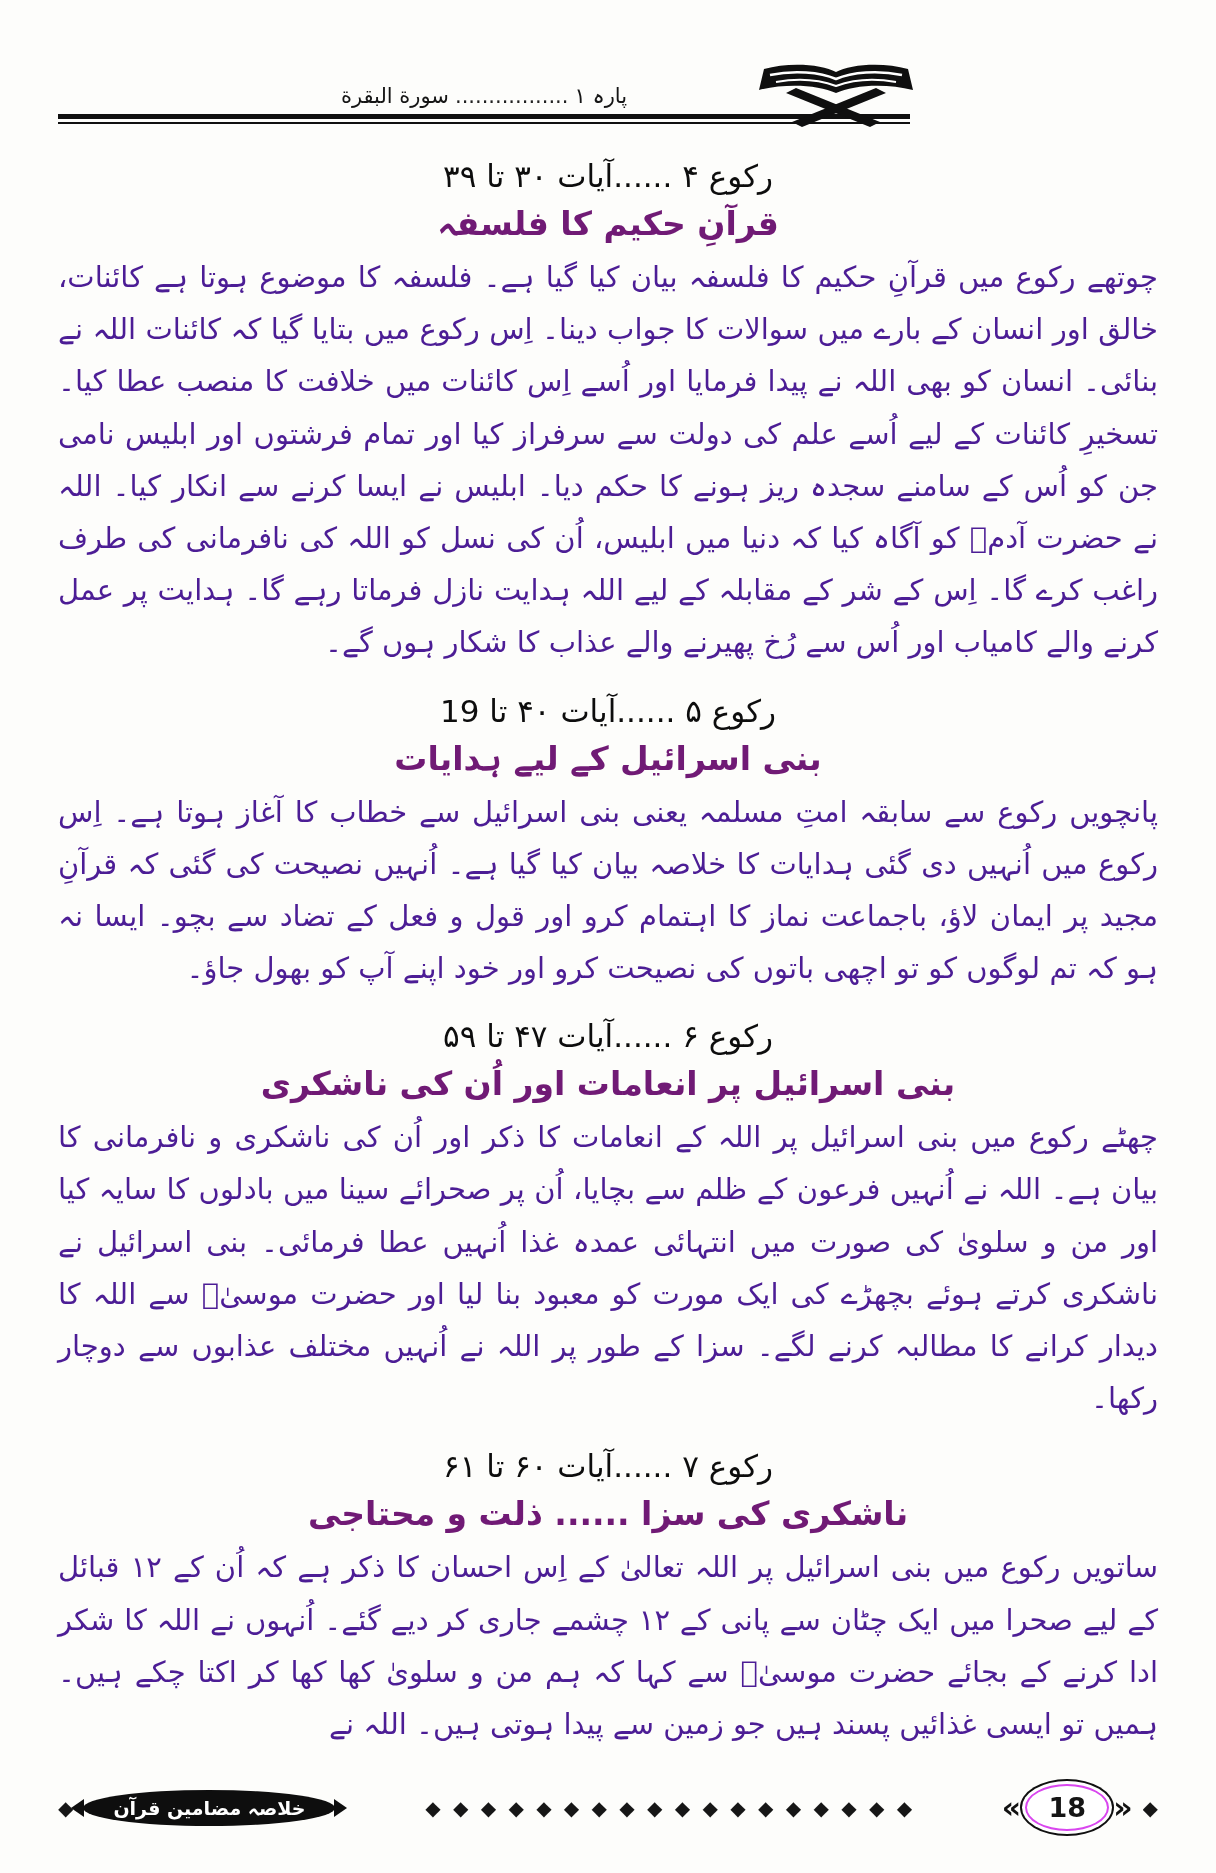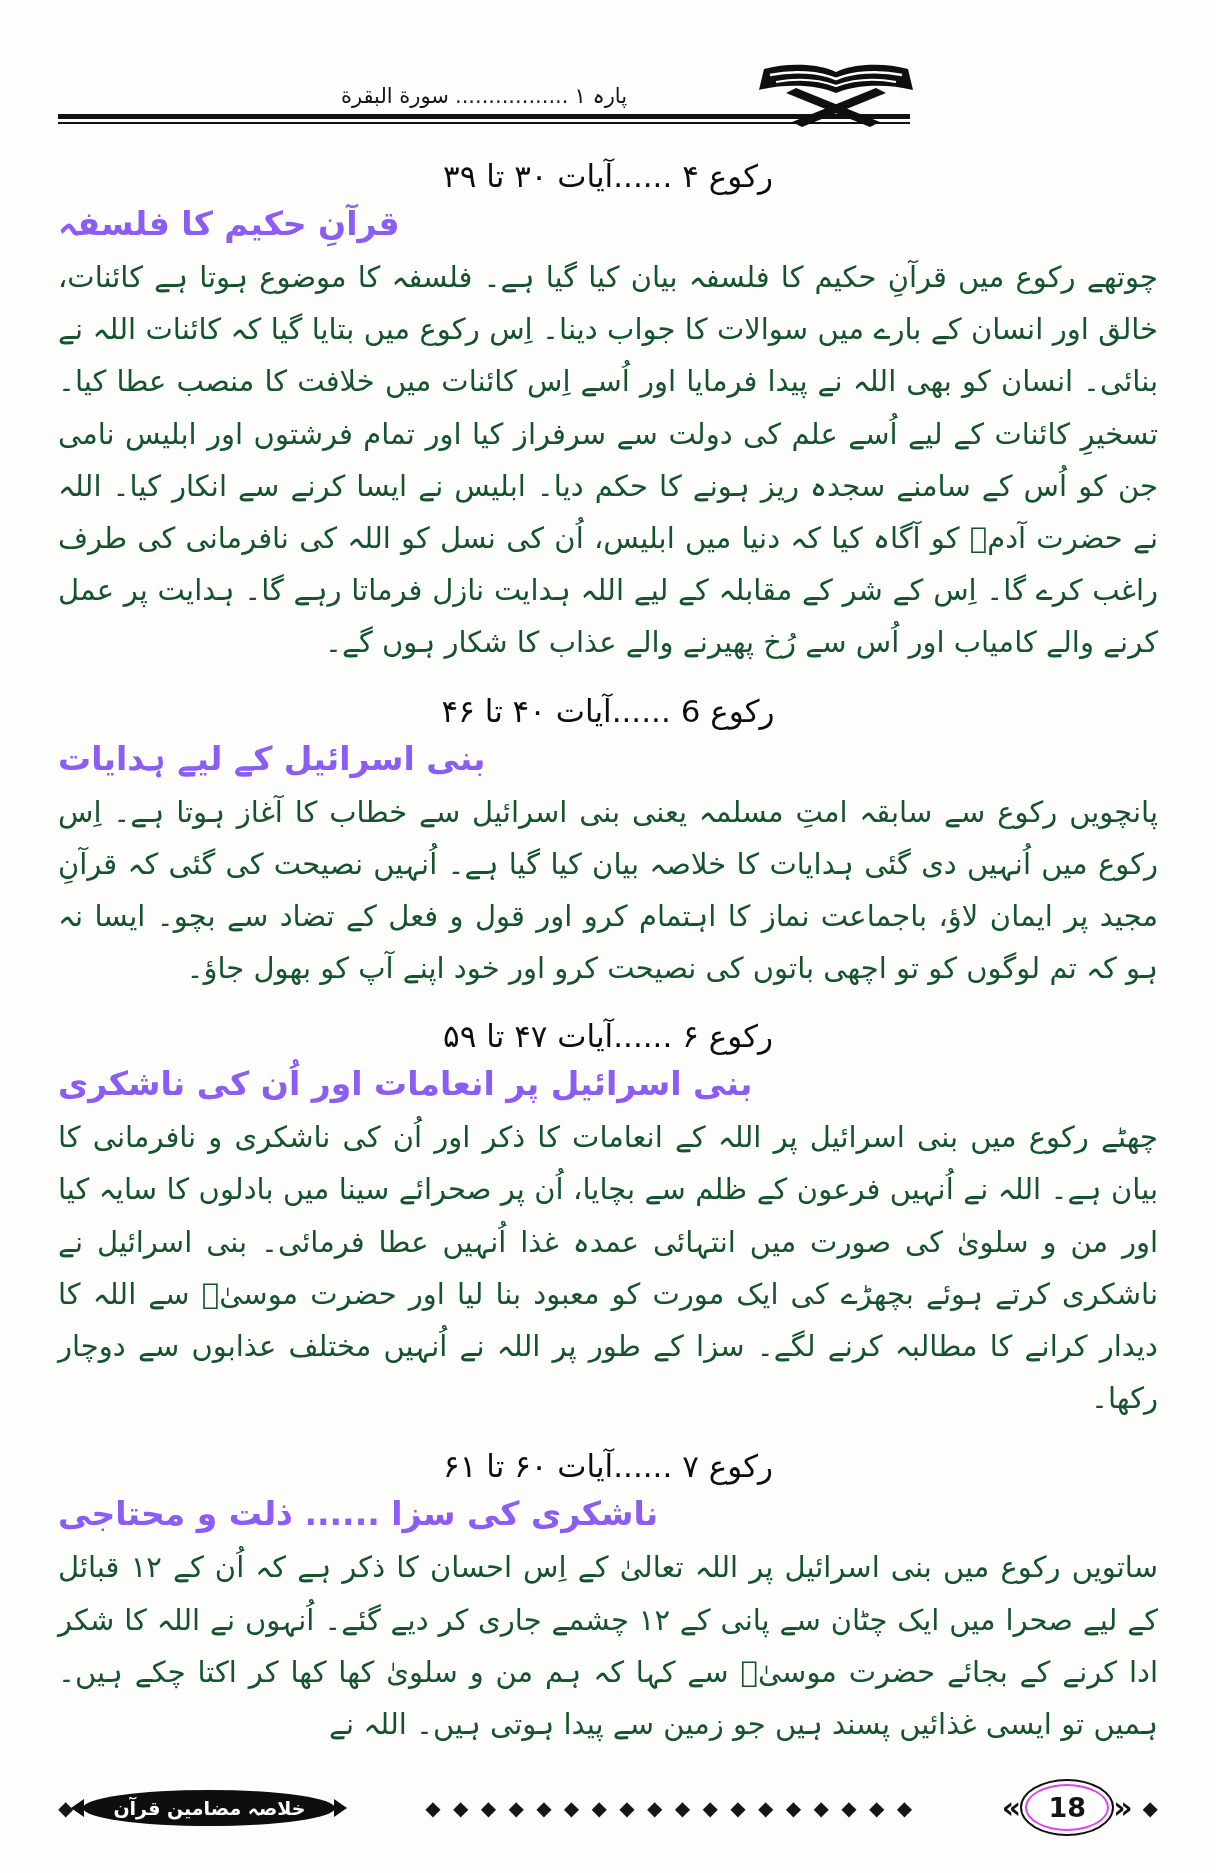--- a/index.html
+++ b/index.html
@@ -48,32 +48,32 @@
   .section { direction:rtl; }
   .heading {
     text-align:center;
     font-size:31px;
     font-weight:normal;
     letter-spacing:1px;
     margin-top:24px;
     color:#0d0d0d;
   }
   .subheading {
-    text-align:left;
+    text-align:center;
     font-size:33px;
     font-weight:bold;
     margin-top:10px;
-    color:#8b5cf6;
+    color:#701a75;
   }
   .bodytext {
     margin:8px 0 6px 0;
     font-size:29px;
     line-height:1.8;
     text-align:justify;
-    color:#14532d;
+    color:#4c1d95;
   }
   
   .footer {
     direction:ltr;
     display:flex;
     align-items:center;
     gap:10px;
     margin-top:34px;
   }
   .orn {
@@ -139,21 +139,21 @@
     </div>
   </div>
 
   <section class="section">
     <h2 class="heading">رکوع ۴ ......آیات ۳۰ تا ۳۹</h2>
     <h3 class="subheading">قرآنِ حکیم کا فلسفہ</h3>
     <p class="bodytext">چوتھے رکوع میں قرآنِ حکیم کا فلسفہ بیان کیا گیا ہے۔ فلسفہ کا موضوع ہوتا ہے کائنات، خالق اور انسان کے بارے میں سوالات کا جواب دینا۔ اِس رکوع میں بتایا گیا کہ کائنات اللہ نے بنائی۔ انسان کو بھی اللہ نے پیدا فرمایا اور اُسے اِس کائنات میں خلافت کا منصب عطا کیا۔ تسخیرِ کائنات کے لیے اُسے علم کی دولت سے سرفراز کیا اور تمام فرشتوں اور ابلیس نامی جن کو اُس کے سامنے سجدہ ریز ہونے کا حکم دیا۔ ابلیس نے ایسا کرنے سے انکار کیا۔ اللہ نے حضرت آدمؑ کو آگاہ کیا کہ دنیا میں ابلیس، اُن کی نسل کو اللہ کی نافرمانی کی طرف راغب کرے گا۔ اِس کے شر کے مقابلہ کے لیے اللہ ہدایت نازل فرماتا رہے گا۔ ہدایت پر عمل کرنے والے کامیاب اور اُس سے رُخ پھیرنے والے عذاب کا شکار ہوں گے۔</p>
   </section>
 
   <section class="section">
-    <h2 class="heading">رکوع 6 ......آیات ۴۰ تا ۴۶</h2>
+    <h2 class="heading">رکوع ۵ ......آیات ۴۰ تا 19</h2>
     <h3 class="subheading">بنی اسرائیل کے لیے ہدایات</h3>
     <p class="bodytext">پانچویں رکوع سے سابقہ امتِ مسلمہ یعنی بنی اسرائیل سے خطاب کا آغاز ہوتا ہے۔ اِس رکوع میں اُنہیں دی گئی ہدایات کا خلاصہ بیان کیا گیا ہے۔ اُنہیں نصیحت کی گئی کہ قرآنِ مجید پر ایمان لاؤ، باجماعت نماز کا اہتمام کرو اور قول و فعل کے تضاد سے بچو۔ ایسا نہ ہو کہ تم لوگوں کو تو اچھی باتوں کی نصیحت کرو اور خود اپنے آپ کو بھول جاؤ۔</p>
   </section>
 
   <section class="section">
     <h2 class="heading">رکوع ۶ ......آیات ۴۷ تا ۵۹</h2>
     <h3 class="subheading">بنی اسرائیل پر انعامات اور اُن کی ناشکری</h3>
     <p class="bodytext">چھٹے رکوع میں بنی اسرائیل پر اللہ کے انعامات کا ذکر اور اُن کی ناشکری و نافرمانی کا بیان ہے۔ اللہ نے اُنہیں فرعون کے ظلم سے بچایا، اُن پر صحرائے سینا میں بادلوں کا سایہ کیا اور من و سلویٰ کی صورت میں انتہائی عمدہ غذا اُنہیں عطا فرمائی۔ بنی اسرائیل نے ناشکری کرتے ہوئے بچھڑے کی ایک مورت کو معبود بنا لیا اور حضرت موسیٰؑ سے اللہ کا دیدار کرانے کا مطالبہ کرنے لگے۔ سزا کے طور پر اللہ نے اُنہیں مختلف عذابوں سے دوچار رکھا۔</p>
   </section>
 

